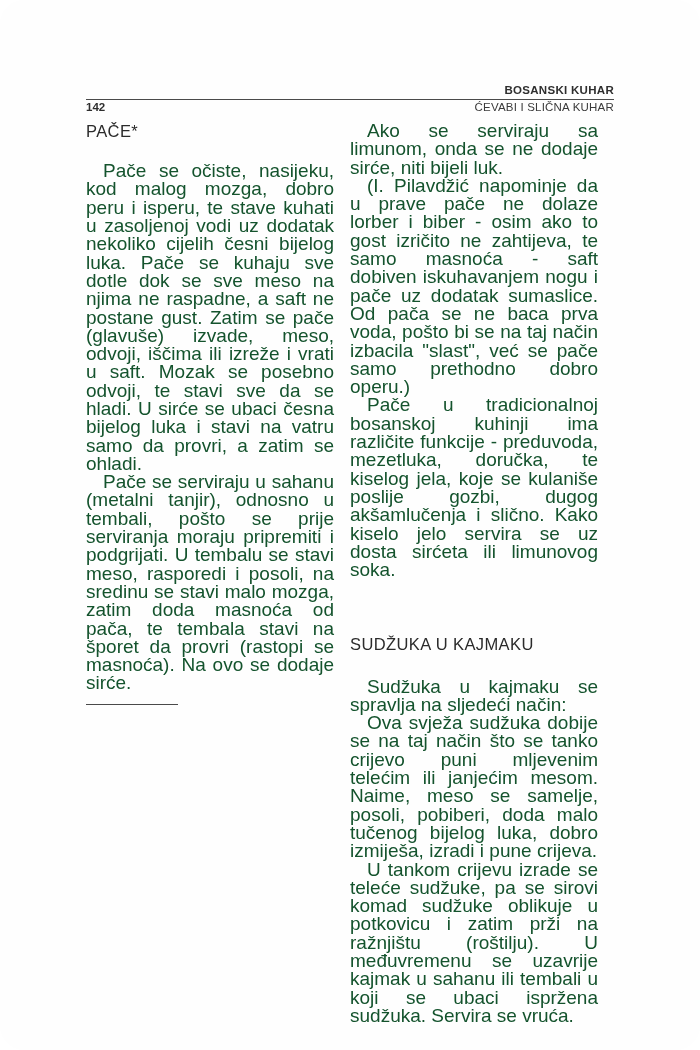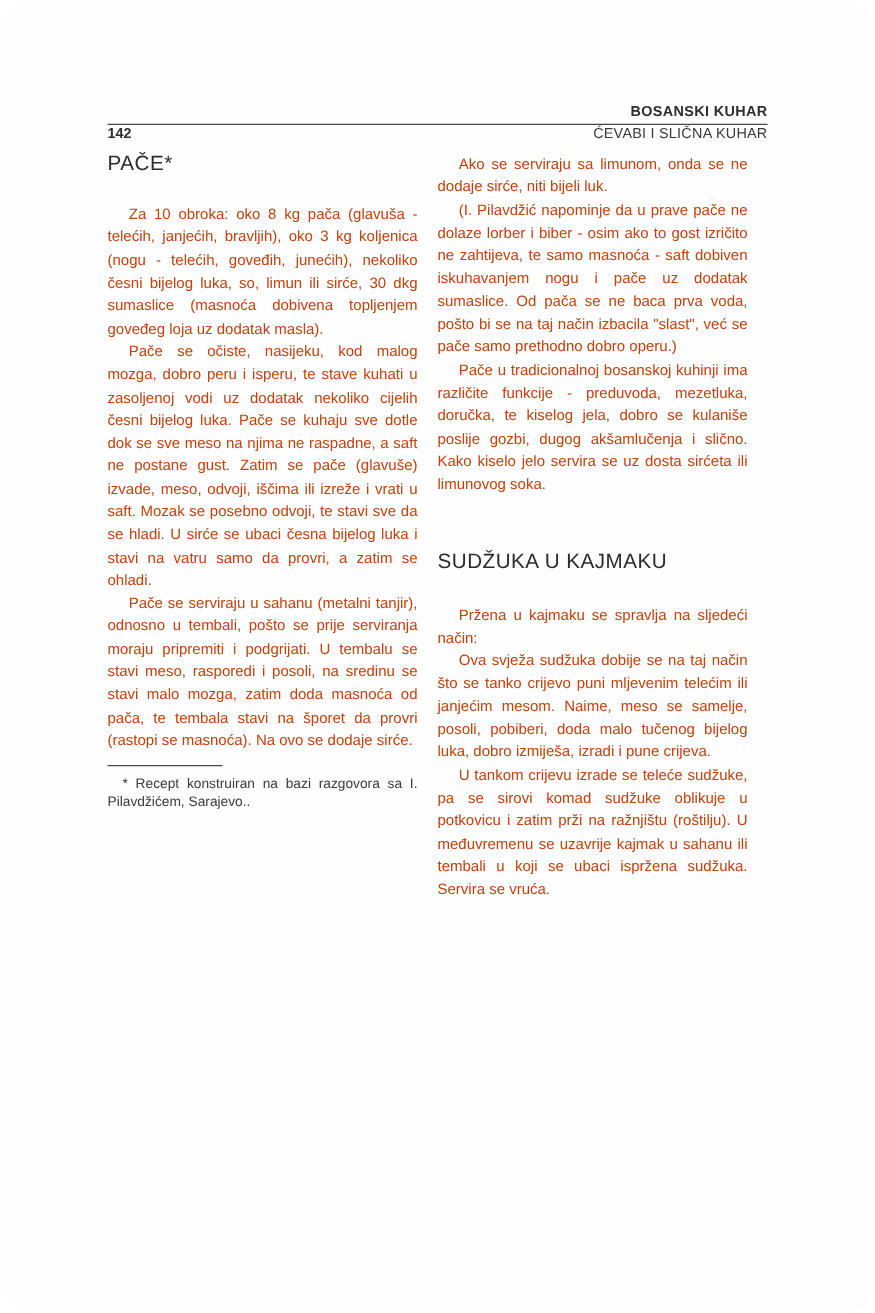--- a/index.html
+++ b/index.html
@@ -83,31 +83,31 @@
 
   .recipe-title {
     font-size: 16.5px;
     font-weight: normal;
     letter-spacing: 0.4px;
     color: #2b2b2b;
     margin: 0 0 22px 0;
     line-height: 1.1;
   }
   .recipe-title.second {
-    margin-top: 44px;
+    margin-top: 56px;
     margin-bottom: 24px;
   }
 
   p.body-par {
     margin: 0;
-    font-size: 12px;
+    font-size: 19px;
     line-height: 18.3px;
     text-align: justify;
     text-indent: 17px;
-    color: #c2410c;
+    color: #14532d;
     hyphens: manual;
   }
   p.body-par + p.body-par { margin-top: 0; }
 
   
   .footnote-zone {
     margin-top: 11px;
   }
   .footnote-rule {
     width: 92px;
@@ -135,36 +135,34 @@
     <div class="masthead-rule"></div>
     <div class="masthead-folio">142</div>
     <div class="masthead-section">ĆEVABI I SLIČNA KUHAR</div>
   </div>
 
   <div class="columns clearfix">
 
     <div class="col col-left">
       <h1 class="recipe-title">PAČE*</h1>
 
-      <p class="body-par">Za 10 obroka: oko 8 kg pača (glavuša - telećih, janjećih, bravljih), oko 3 kg koljenica (nogu - telećih, goveđih, junećih), nekoliko česni bijelog luka, so, limun ili sirće, 30 dkg sumaslice (masnoća dobivena topljenjem goveđeg loja uz dodatak masla).</p>
       <p class="body-par">Pače se očiste, nasijeku, kod malog mozga, dobro peru i isperu, te stave kuhati u zasoljenoj vodi uz dodatak nekoliko cijelih česni bijelog luka. Pače se kuhaju sve dotle dok se sve meso na njima ne raspadne, a saft ne postane gust. Zatim se pače (glavuše) izvade, meso, odvoji, iščima ili izreže i vrati u saft. Mozak se posebno odvoji, te stavi sve da se hladi. U sirće se ubaci česna bijelog luka i stavi na vatru samo da provri, a zatim se ohladi.</p>
       <p class="body-par">Pače se serviraju u sahanu (metalni tanjir), odnosno u tembali, pošto se prije serviranja moraju pripremiti i podgrijati. U tembalu se stavi meso, rasporedi i posoli, na sredinu se stavi malo mozga, zatim doda masnoća od pača, te tembala stavi na šporet da provri (rastopi se masnoća). Na ovo se dodaje sirće.</p>
 
       <div class="footnote-zone">
         <div class="footnote-rule"></div>
-        <p class="footnote">* Recept konstruiran na bazi razgovora sa I. Pilavdžićem, Sarajevo..</p>
       </div>
     </div>
 
     <div class="col col-right">
       <p class="body-par">Ako se serviraju sa limunom, onda se ne dodaje sirće, niti bijeli luk.</p>
       <p class="body-par">(I. Pilavdžić napominje da u prave pače ne dolaze lorber i biber - osim ako to gost izričito ne zahtijeva, te samo masnoća - saft dobiven iskuhavanjem nogu i pače uz dodatak sumaslice. Od pača se ne baca prva voda, pošto bi se na taj način izbacila "slast", već se pače samo prethodno dobro operu.)</p>
-      <p class="body-par">Pače u tradicionalnoj bosanskoj kuhinji ima različite funkcije - preduvoda, mezetluka, doručka, te kiselog jela, dobro se kulaniše poslije gozbi, dugog akšamlučenja i slično. Kako kiselo jelo servira se uz dosta sirćeta ili limunovog soka.</p>
+      <p class="body-par">Pače u tradicionalnoj bosanskoj kuhinji ima različite funkcije - preduvoda, mezetluka, doručka, te kiselog jela, koje se kulaniše poslije gozbi, dugog akšamlučenja i slično. Kako kiselo jelo servira se uz dosta sirćeta ili limunovog soka.</p>
 
       <h1 class="recipe-title second">SUDŽUKA U KAJMAKU</h1>
 
-      <p class="body-par">Pržena u kajmaku se spravlja na sljedeći način:</p>
+      <p class="body-par">Sudžuka u kajmaku se spravlja na sljedeći način:</p>
       <p class="body-par">Ova svježa sudžuka dobije se na taj način što se tanko crijevo puni mljevenim telećim ili janjećim mesom. Naime, meso se samelje, posoli, pobiberi, doda malo tučenog bijelog luka, dobro izmiješa, izradi i pune crijeva.</p>
       <p class="body-par">U tankom crijevu izrade se teleće sudžuke, pa se sirovi komad sudžuke oblikuje u potkovicu i zatim prži na ražnjištu (roštilju). U međuvremenu se uzavrije kajmak u sahanu ili tembali u koji se ubaci ispržena sudžuka. Servira se vruća.</p>
     </div>
 
   </div>
 </div>
 
 </body></html>

